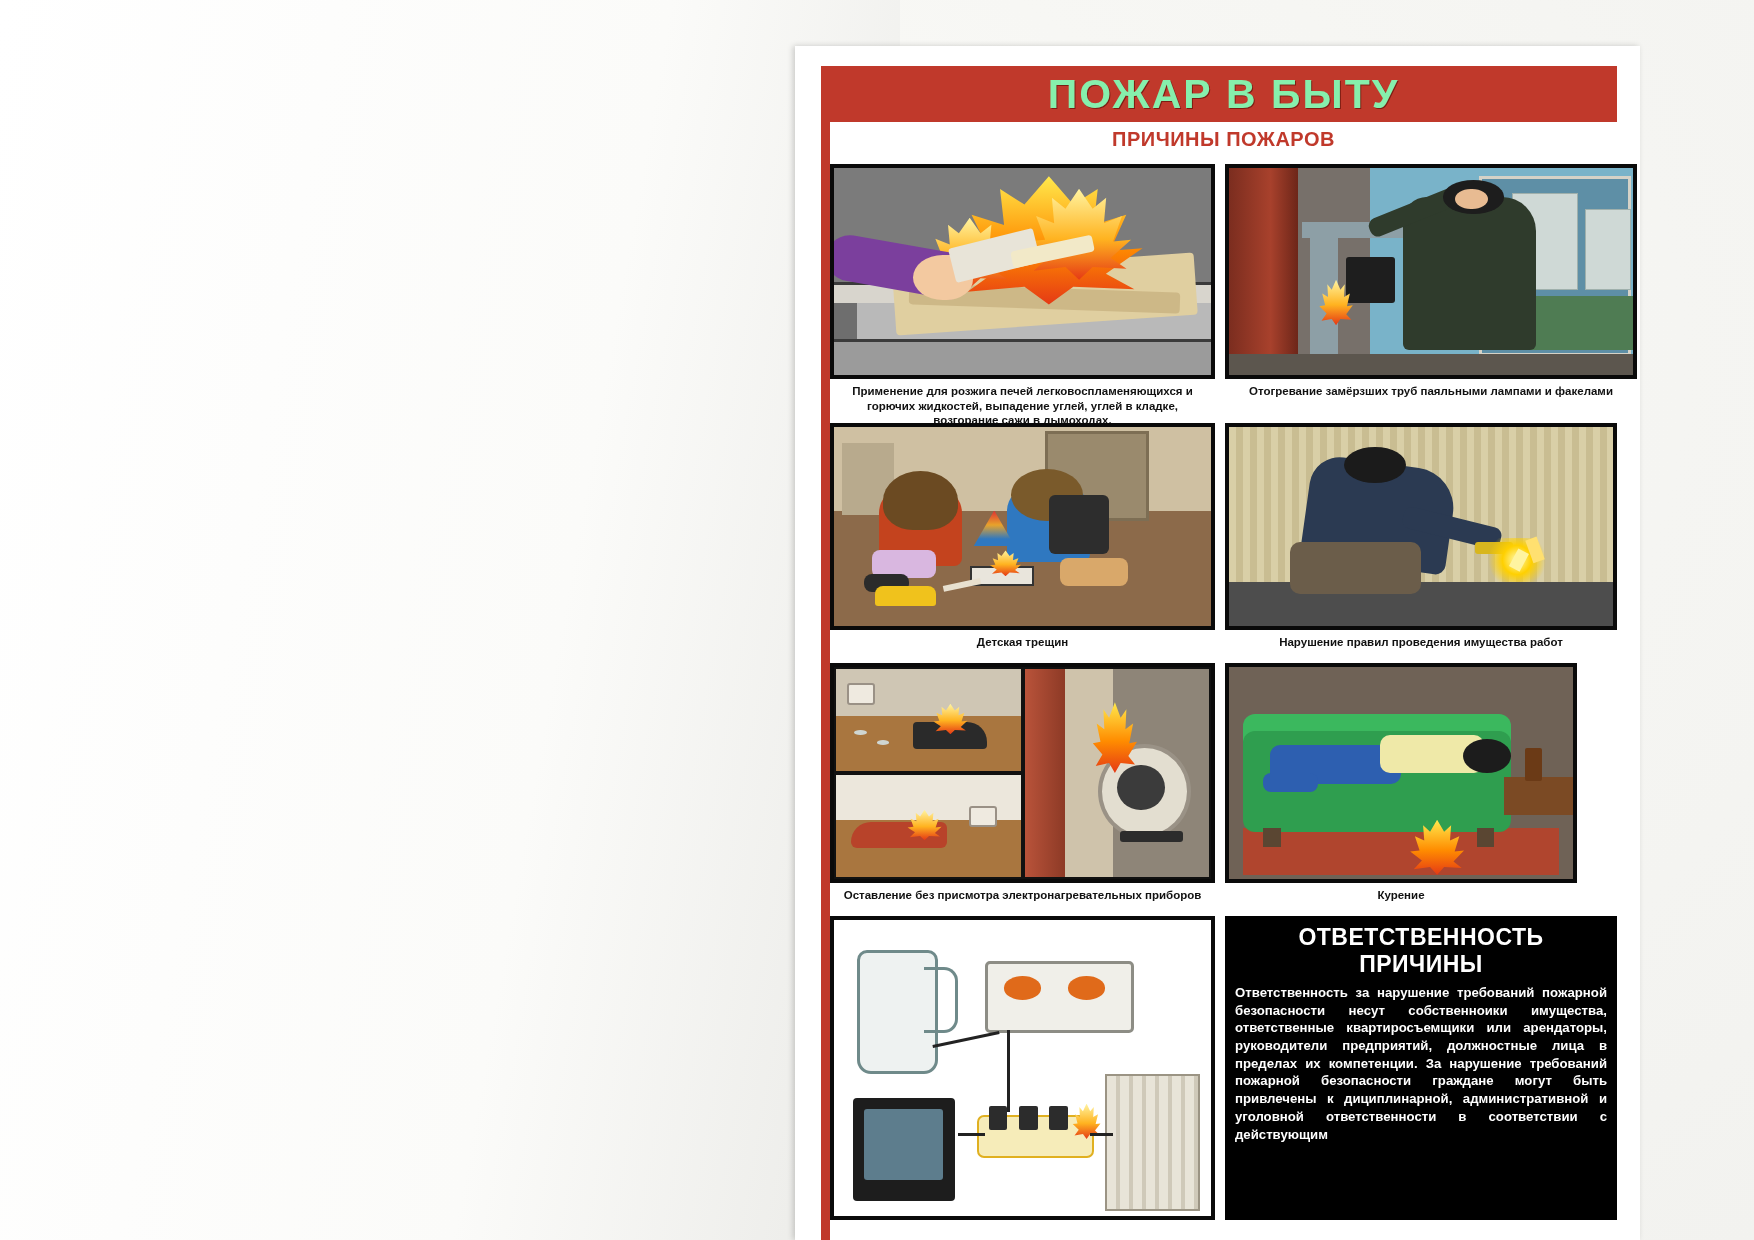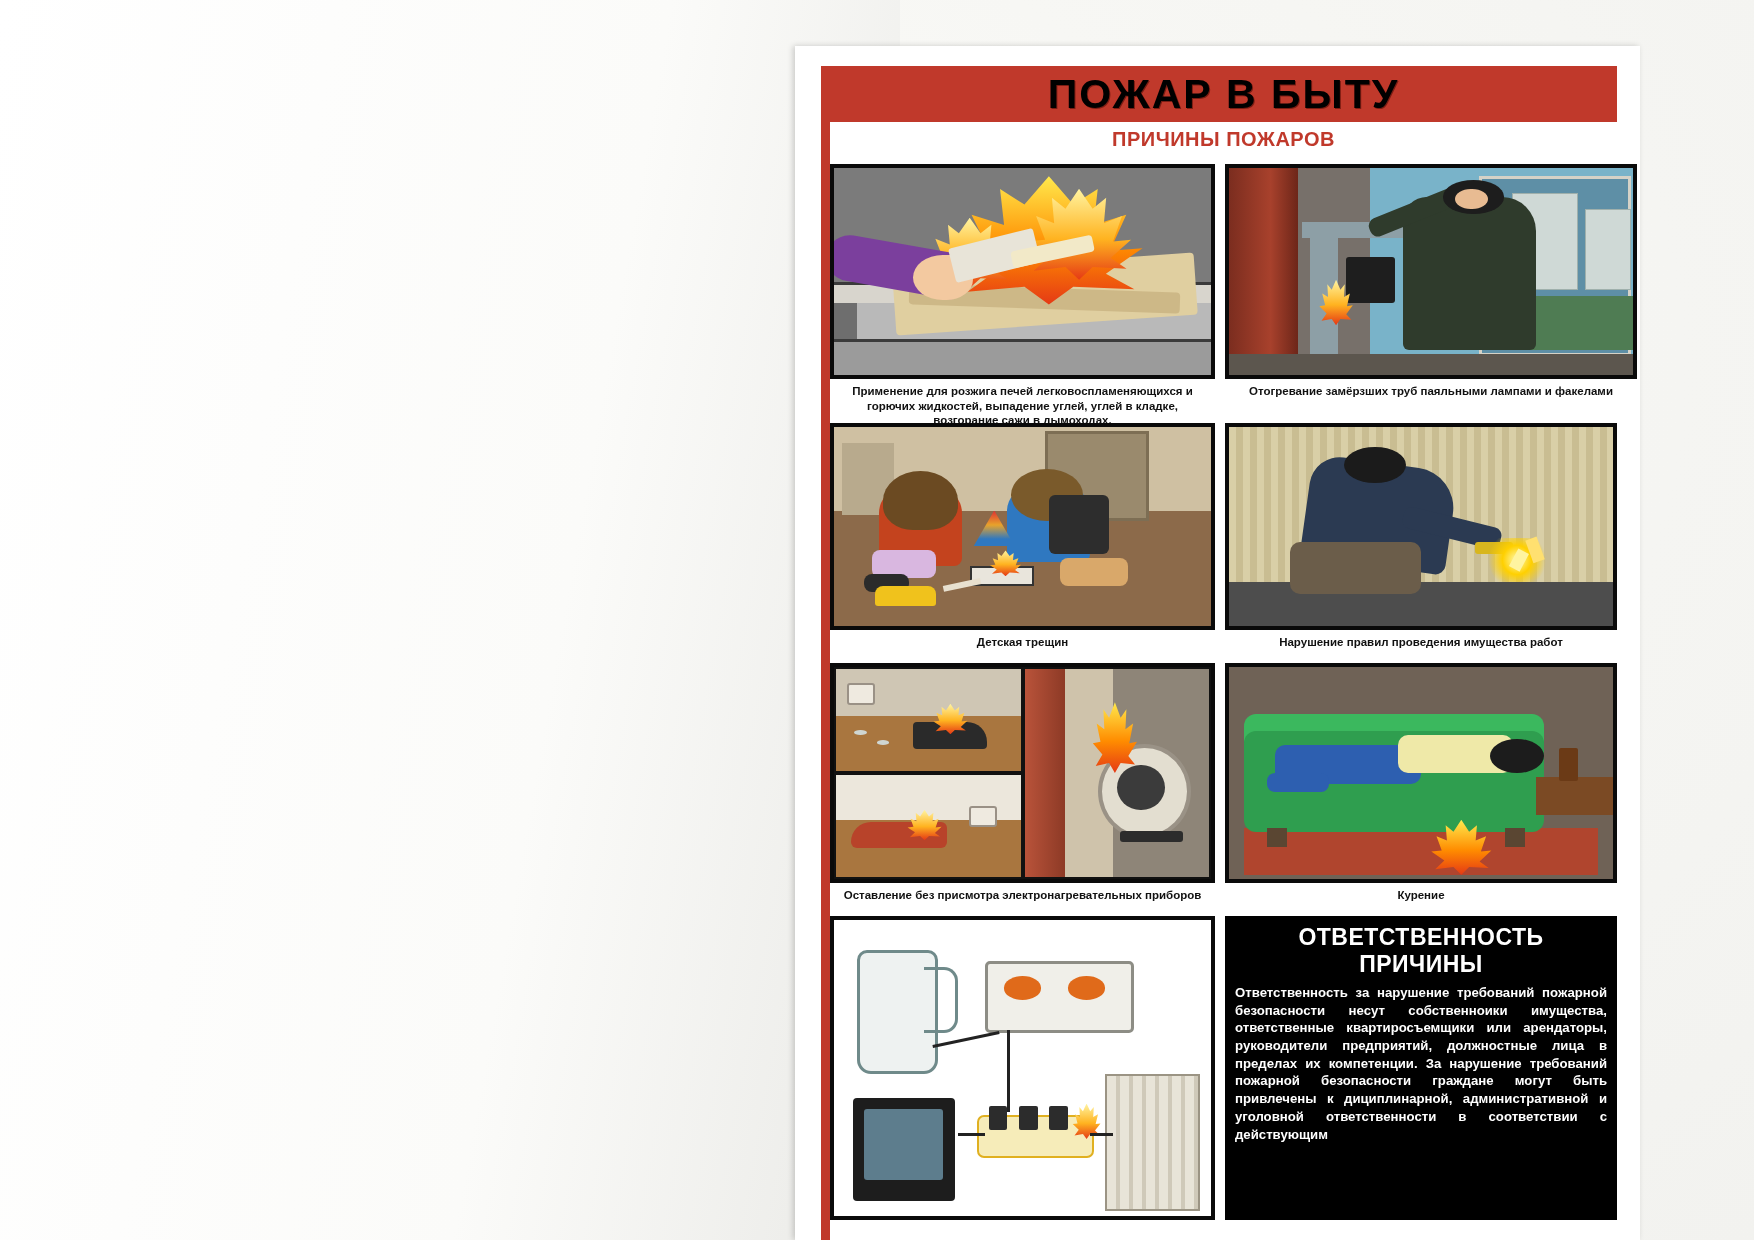--- a/index.html
+++ b/index.html
@@ -32,21 +32,21 @@
     border-left:9px solid #c0392b;
     border-right:0;
     background:#fff;
     box-sizing:border-box;
   }
   .title-bar{
     position:absolute;left:35px;top:20px;width:787px;height:56px;
     background:#c0392b;
   }
   .title-bar .t{
-    color:#000000;
+    color:#86efac;
     font-size:41px;font-weight:bold;letter-spacing:2px;
     text-align:center;line-height:56px;
     text-shadow:1px 1px 0 #7b1d13;
     font-family:"Liberation Sans", sans-serif;
   }
   .subtitle{
     position:absolute;left:35px;top:82px;width:787px;
     text-align:center;color:#c0392b;font-weight:bold;font-size:20px;
     letter-spacing:.5px;
   }
@@ -302,21 +302,21 @@
         <div class="abs" style="left:22%;top:0;width:26%;height:100%;background:#cfc3ab;"></div>
         <div class="c5-heater" style="left:40%;top:36%;width:46%;height:42%;background:#e3ded0;border:4px solid #9a9286;"></div>
         <div class="abs" style="left:50%;top:46%;width:26%;height:22%;background:#3b3b3b;border-radius:50%;"></div>
         <div class="flame" style="left:36%;top:16%;width:26%;height:34%;"></div>
         <div class="abs" style="left:52%;top:78%;width:34%;height:5%;background:#2c2c2c;border-radius:3px;"></div>
       </div>
     </div>
     <div class="cap">Оставление без присмотра электронагревательных приборов</div>
   </div>
 
-  <div class="cell" style="left:430px;top:617px;width:392px;">
+  <div class="cell" style="left:430px;top:617px;width:352px;">
     <div class="pic" style="height:220px;">
       <div class="c6-wall"></div>
       <div class="c6-rug"></div>
       <div class="c6-back"></div>
       <div class="c6-sofa"></div>
       <div class="c6-man-b"></div>
       <div class="c6-man-t"></div>
       <div class="c6-head"></div>
       <div class="abs" style="left:10%;top:50%;width:16%;height:9%;background:#2d5fb0;border-radius:8px;"></div>
       <div class="c6-table"></div>

